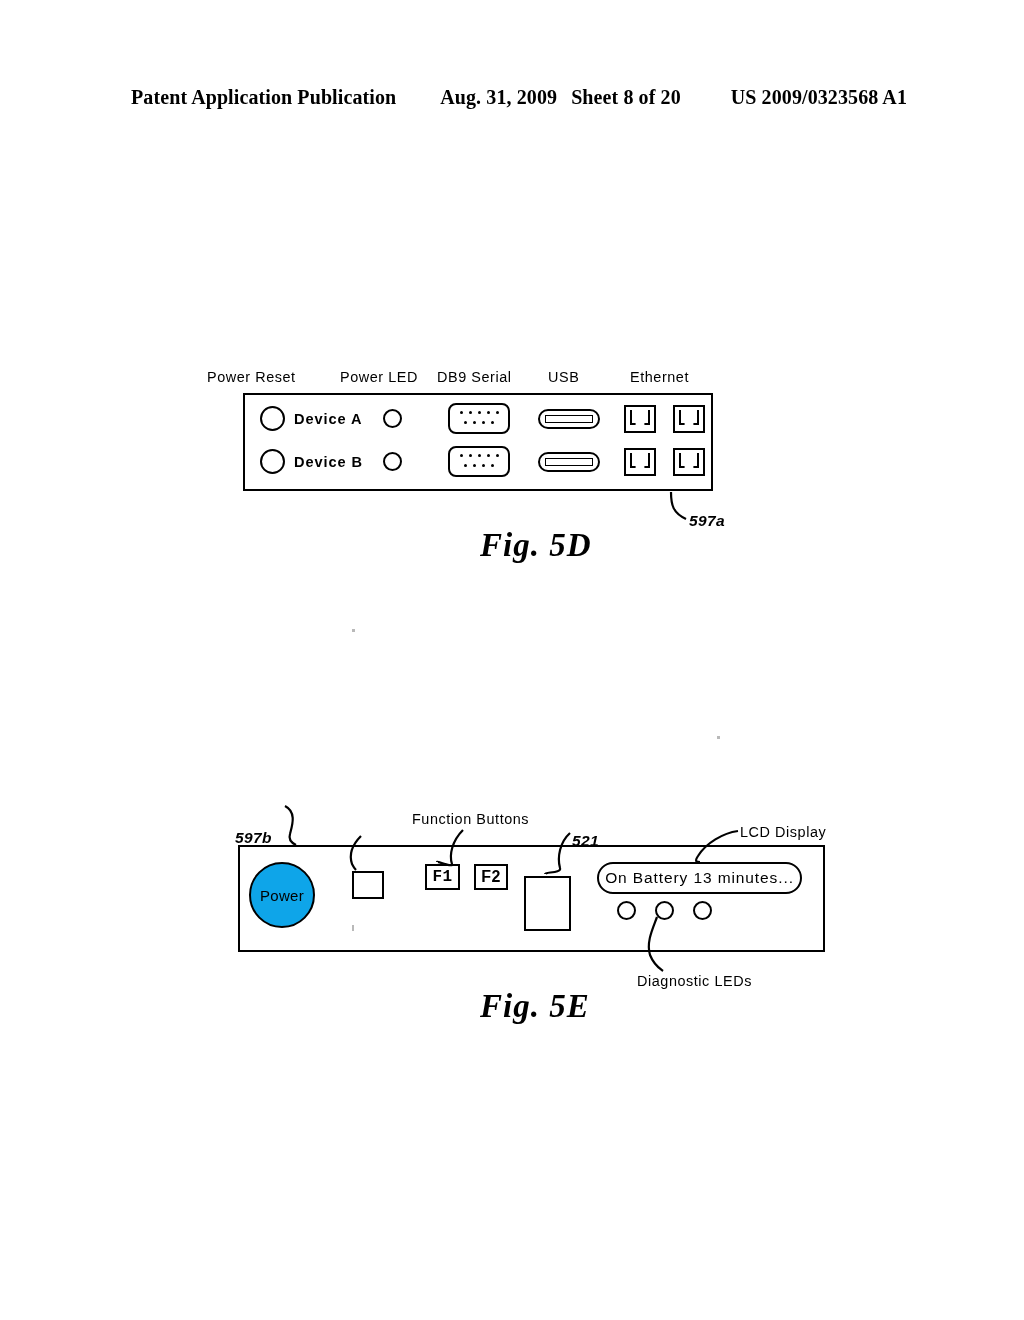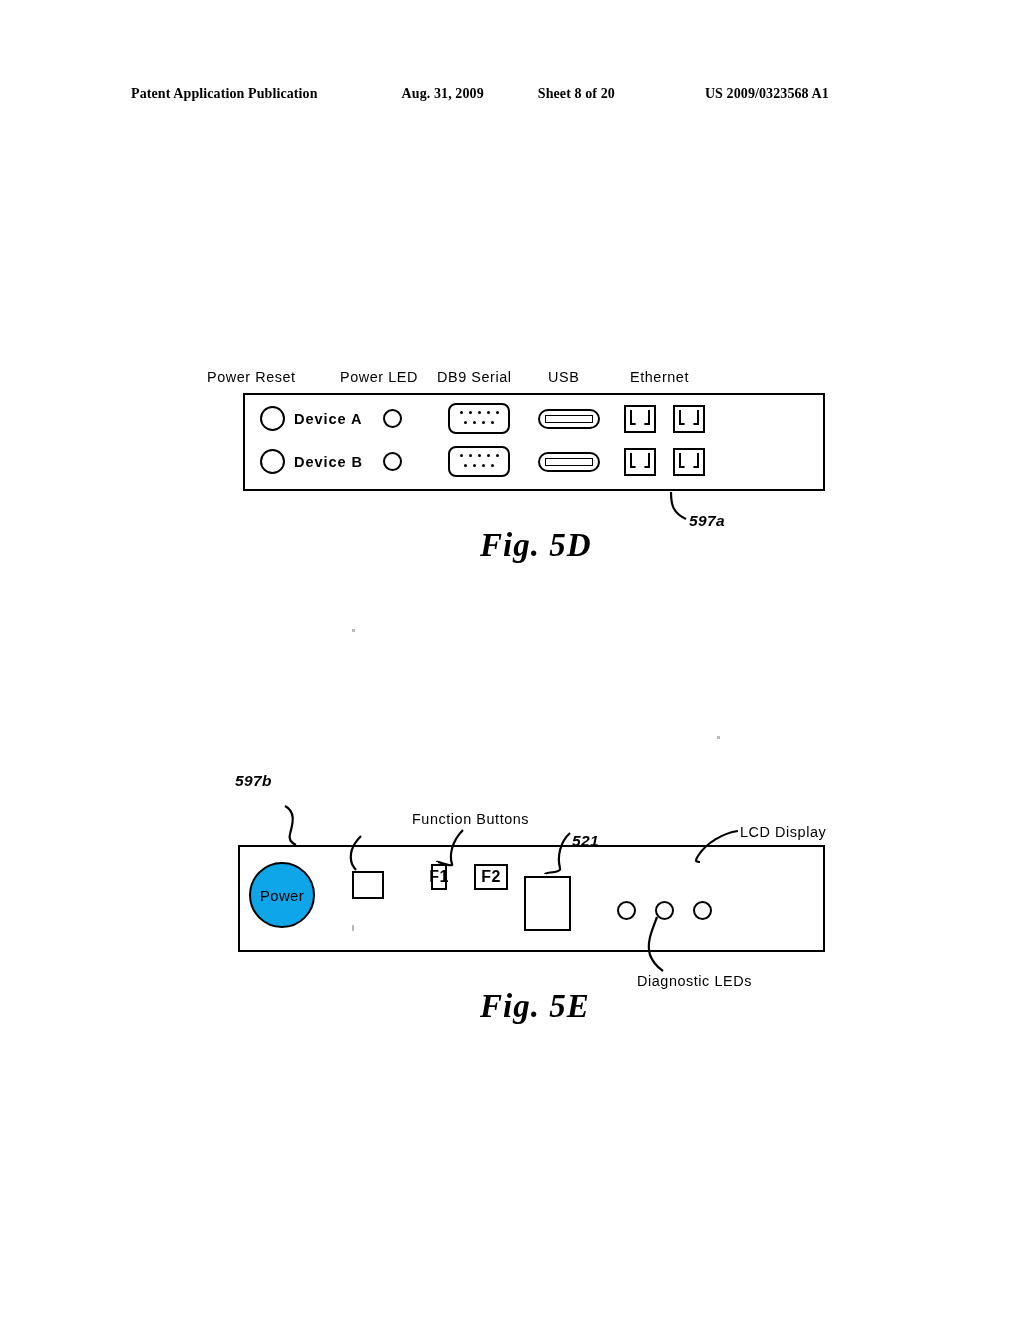--- a/index.html
+++ b/index.html
@@ -20,24 +20,23 @@
   .pub-header {
     position: absolute;
     top: 86px;
     left: 131px;
     width: 760px;
     height: 24px;
     display: flex;
     align-items: baseline;
     font-family: "Liberation Serif", serif;
     font-weight: bold;
-    font-size: 14px;
+    font-size: 20px;
     letter-spacing: 0.1px;
     white-space: nowrap;
-    gap: 40px;
   }
   .pub-header .h-pub   { }
   .pub-header .h-date  { margin-left: 44px; }
   .pub-header .h-sheet { margin-left: 14px; }
   .pub-header .h-num   { margin-left: 50px; }
 
   
   .lbl {
     position: absolute;
     font-family: "Liberation Sans", sans-serif;
@@ -260,21 +259,21 @@
 </div>
 
 <div>
 
   <div class="lbl" style="left:207px; top:368px;">Power  Reset</div>
   <div class="lbl" style="left:340px; top:368px;">Power  LED</div>
   <div class="lbl" style="left:437px; top:368px;">DB9  Serial</div>
   <div class="lbl" style="left:548px; top:368px;">USB</div>
   <div class="lbl" style="left:630px; top:368px;">Ethernet</div>
 
-  <div class="panel" style="left:243px; top:393px; width:582px; height:98px;">
+  <div class="panel" style="left:243px; top:393px; width:470px; height:98px;">
 
     <div class="btn-circle" style="left:15px;  top:11px; width:25px; height:25px;"></div>
     <div class="dev-label" style="left:49px;  top:15px;">Device  A</div>
     <div class="led-circle" style="left:138px; top:14px; width:19px; height:19px;"></div>
 
     <div class="db9" style="left:203px; top:8px;">
       <div class="pinrow top">
         <span class="pin"></span>
           <span class="pin"></span>
           <span class="pin"></span>
@@ -336,38 +335,39 @@
     </div>
   </div>
 
   <div class="ref" style="left:689px; top:512px;">597a</div>
 
   <div class="fig-caption" style="left:480px; top:527px;">Fig.  5D</div>
 </div>
 
 <div>
 
-  <div class="ref" style="left:235px; top:772px;">597b</div>
+  <div class="ref" style="left:235px; top:829px;">597b</div>
   <div class="ref" style="left:353px; top:820px;margin-top:37px;">522</div>
   <div class="lbl" style="left:412px; top:810px;">Function  Buttons</div>
   <div class="ref" style="left:572px; top:804px;margin-top:28px;">521</div>
   <div class="lbl" style="left:740px; top:823px;">LCD  Display</div>
   <div class="lbl" style="left:637px; top:972px;">Diagnostic  LEDs</div>
 
   <div class="panel" style="left:238px; top:845px; width:587px; height:107px;">
 
     <div class="power-btn" style="left:9px; top:15px; width:66px; height:66px;">Power</div>
 
     <div class="sq-btn" style="left:112px; top:24px; width:32px; height:28px;"></div>
 
-    <div class="fkey" style="left:191px; top:17px; width:16px; height:26px;">F1</div>
+    <div class="fkey" style="left:185px; top:17px; width:35px; height:26px;font-family:Liberation Mono, monospace;">F1</div>
     <div class="fkey" style="left:234px; top:17px; width:34px; height:26px;">F2</div>
 
     <div class="sq-btn" style="left:284px; top:29px; width:47px; height:55px;"></div>
 
+    <div class="lcd" style="left:357px; top:15px; width:205px; height:32px;">On  Battery  13  minutes...</div>
 
     <div class="diag-led" style="left:377px; top:54px; width:19px; height:19px;"></div>
     <div class="diag-led" style="left:415px; top:54px; width:19px; height:19px;"></div>
     <div class="diag-led" style="left:453px; top:54px; width:19px; height:19px;"></div>
   </div>
 
   <div class="fig-caption" style="left:480px; top:988px;">Fig.  5E</div>
 </div>
 
 <svg class="leaders" viewBox="0 0 1024 1320">

